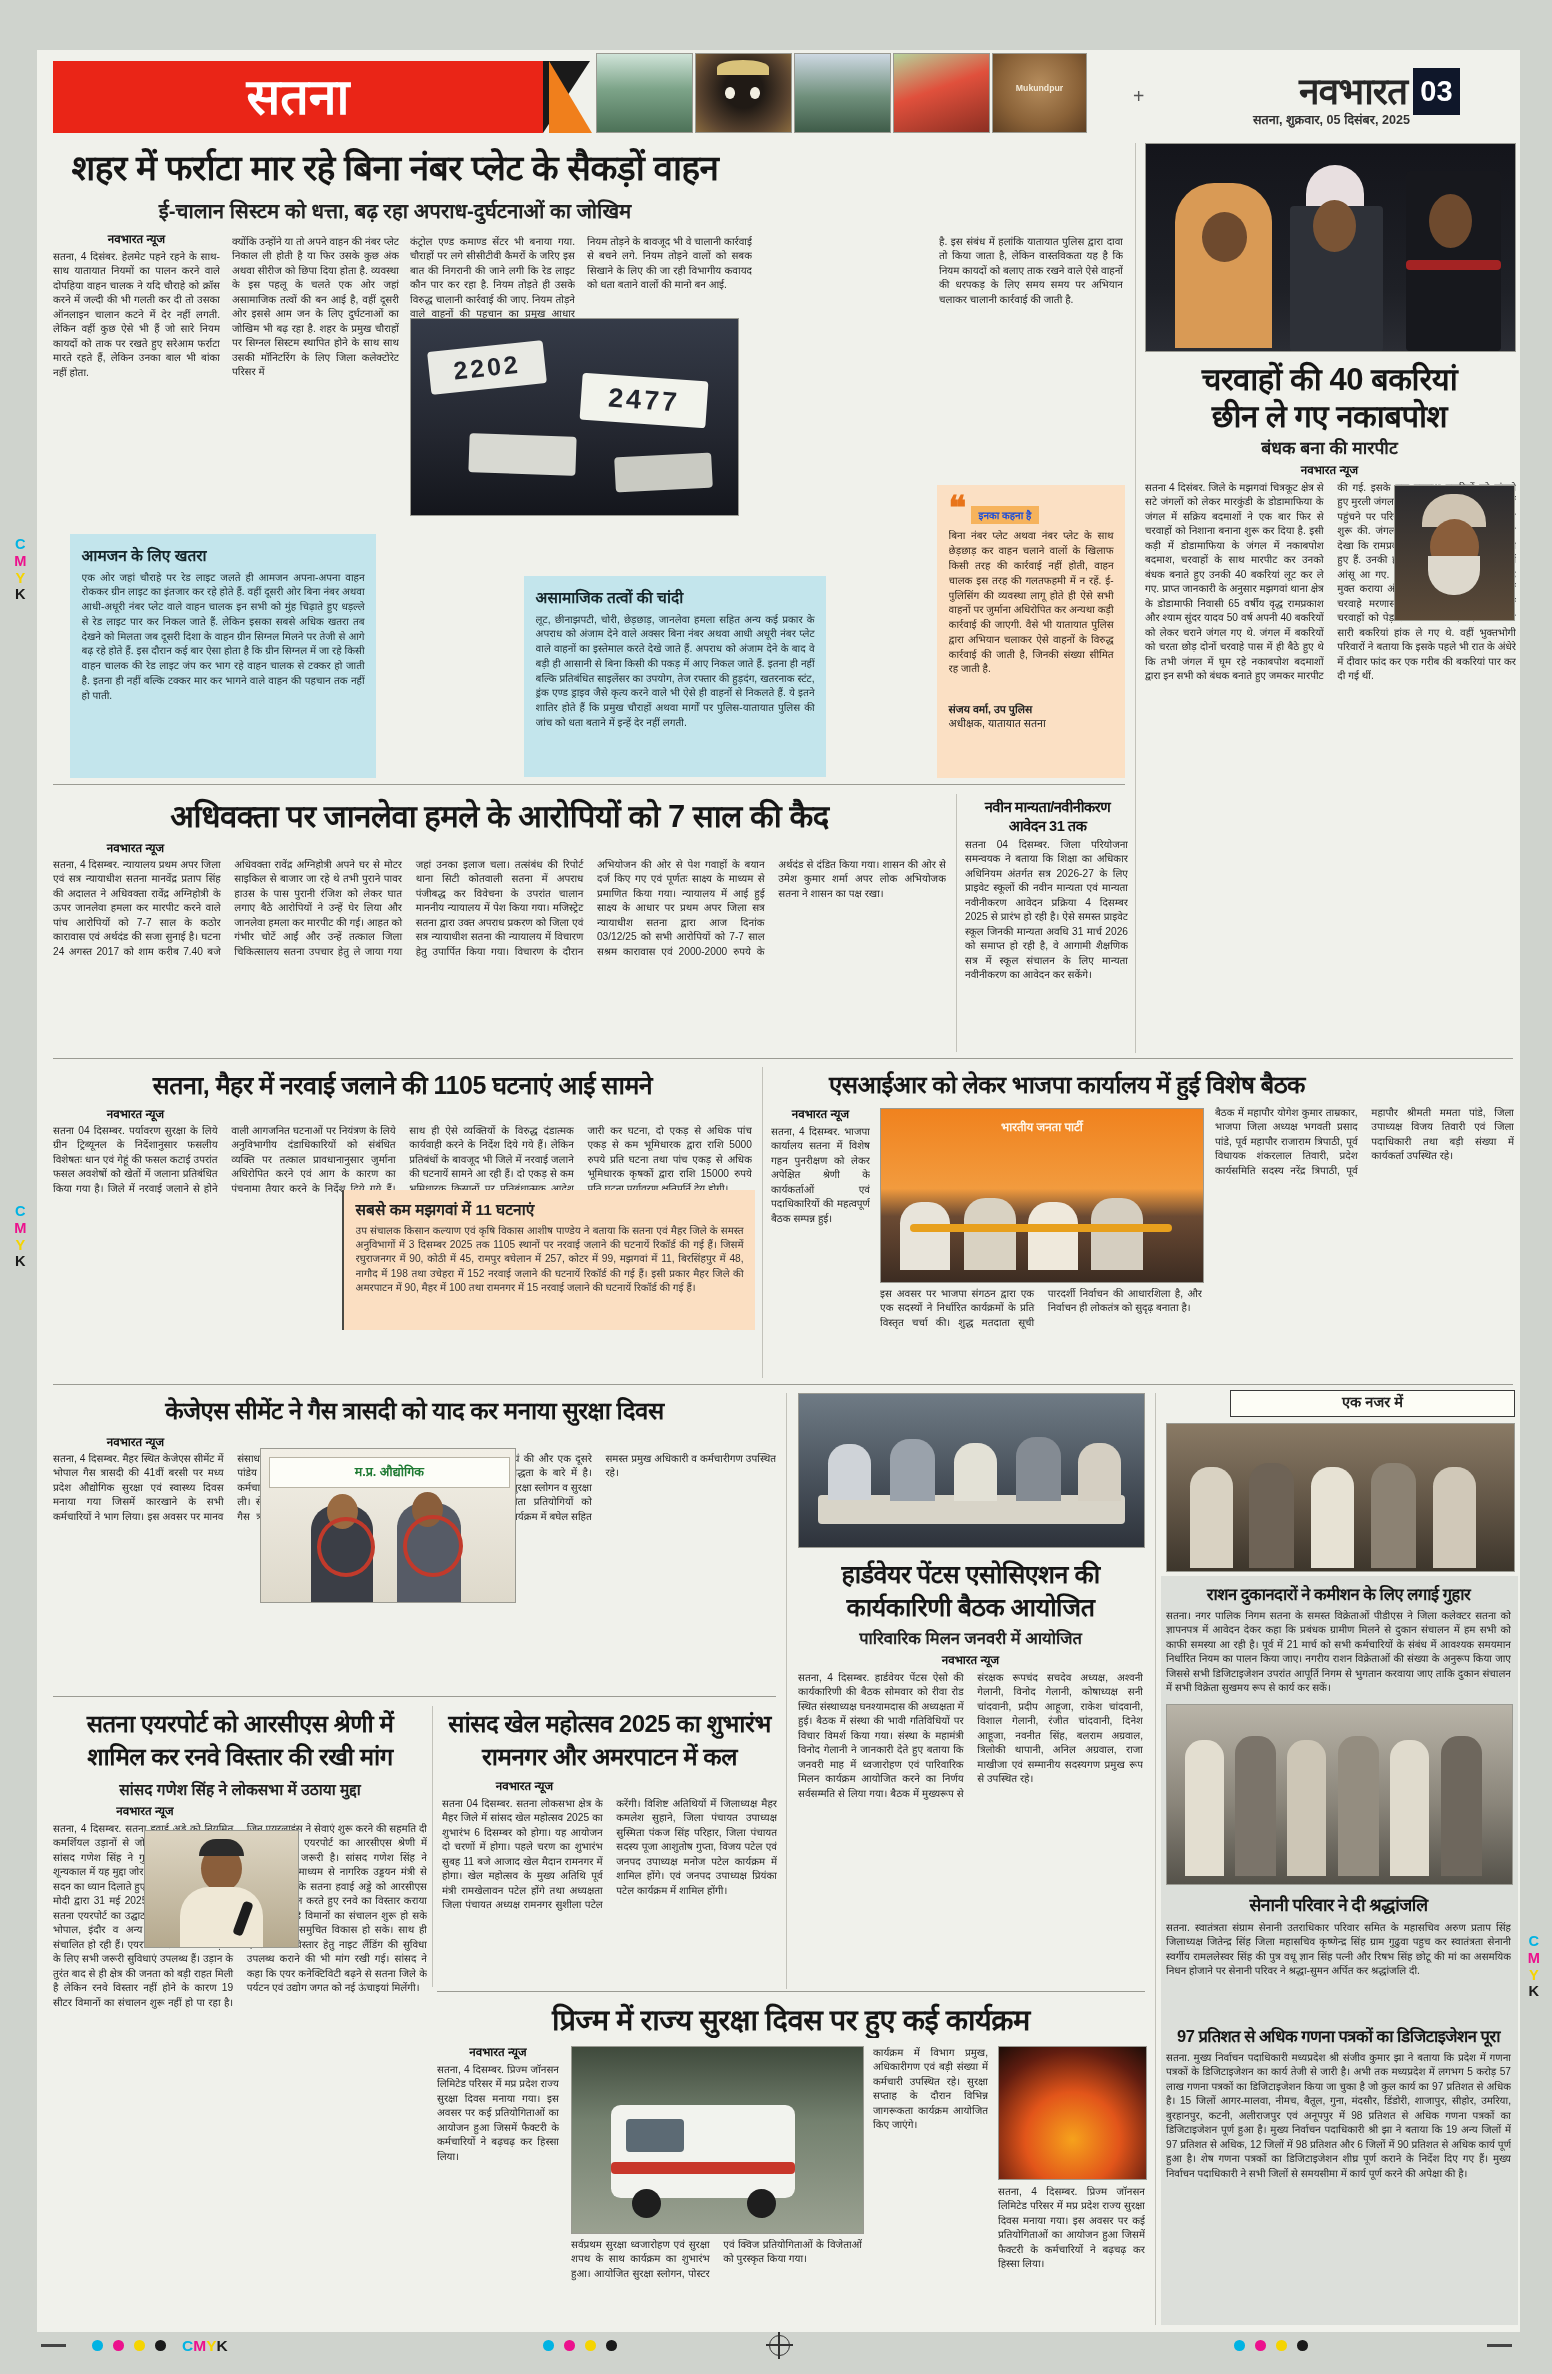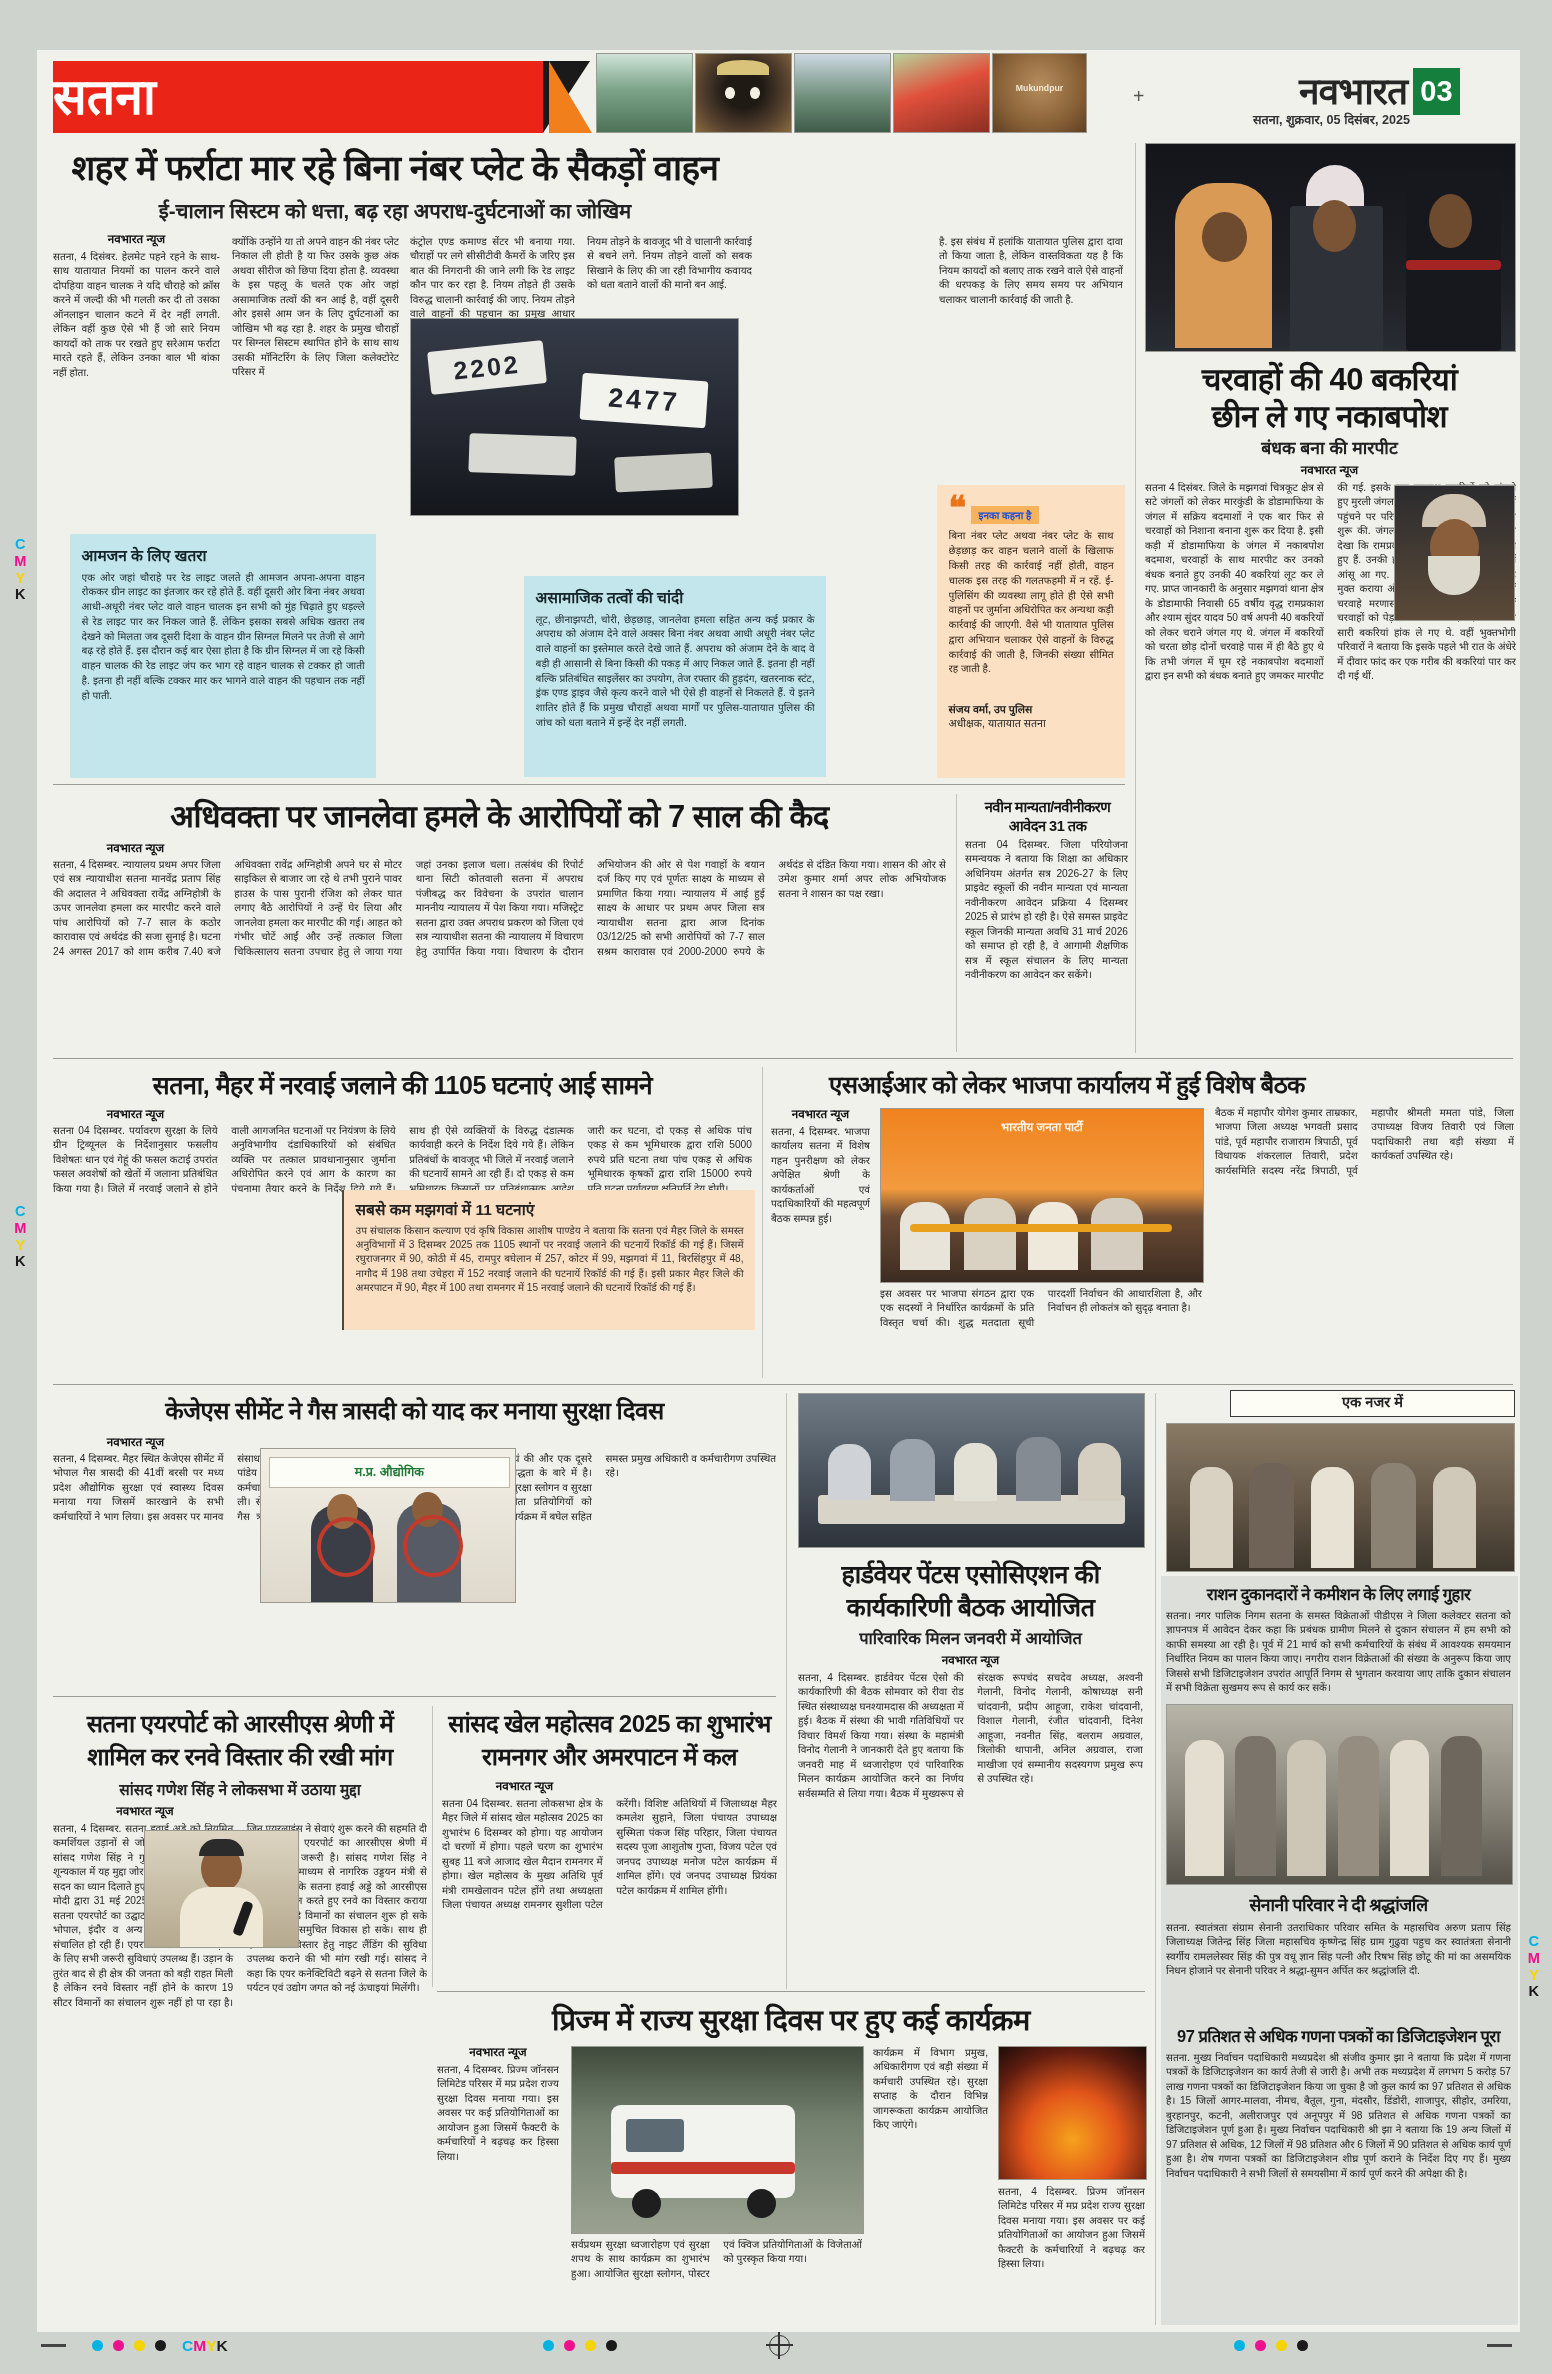--- a/index.html
+++ b/index.html
@@ -36,41 +36,41 @@
   .c-c{color:#00b3e3;} .c-m{color:#ec118d;} .c-y{color:#f5d400;} .c-k{color:#1a1a1a;}
   .crop{position:absolute;color:#555;font-size:19.4px;font-weight:normal;}
 </style>
 </head>
 <body>
 
 <div class="page">
   <div class="paper"></div>
 
   <div class="abs" style="left:53px;top:61px;width:490px;height:72px;background:#ea2517;">
-    <div style="color:#fff;font-weight:bold;font-size:50px;line-height:72px;">सतना</div>
+    <div style="color:#fff;font-weight:bold;font-size:50px;text-align:center;line-height:72px;">सतना</div>
   </div>
   <div class="abs" style="left:543px;top:61px;width:0;height:0;border-top:72px solid #1a1a1a;border-right:47px solid transparent;"></div>
   <div class="abs" style="left:549px;top:61px;width:0;height:0;border-bottom:72px solid #f07f1c;border-right:43px solid transparent;"></div>
 
   <div class="photo" style="left:596px;top:53px;width:95px;height:78px;background:linear-gradient(180deg,#cfe3d8 0%,#7da489 45%,#4d7258 100%);"></div>
   <div class="photo" style="left:695px;top:53px;width:95px;height:78px;background:radial-gradient(circle at 50% 45%,#201a15 30%,#5a4430 70%,#8a6b3f 100%);">
     <div class="abs" style="left:29px;top:33px;width:9.7px;height:11.6px;background:#f3efe2;border-radius:50%;"></div>
     <div class="abs" style="left:54px;top:33px;width:9.7px;height:11.6px;background:#f3efe2;border-radius:50%;"></div>
     <div class="abs" style="left:21.3px;top:5.8px;width:52px;height:15.5px;background:#d9c27a;border-radius:50% 50% 0 0;"></div>
   </div>
   <div class="photo" style="left:794px;top:53px;width:95px;height:78px;background:linear-gradient(180deg,#cdd8e2 0%,#6f8f7b 55%,#3f5c49 100%);"></div>
   <div class="photo" style="left:893px;top:53px;width:95px;height:78px;background:linear-gradient(160deg,#b7d29a 0%,#e0503c 45%,#8c2f22 100%);"></div>
   <div class="photo" style="left:992px;top:53px;width:93px;height:78px;background:radial-gradient(circle at 50% 40%,#b68d5d 0%,#8a6238 60%,#5f4023 100%);">
     <div style="position:absolute;left:0;top:29px;width:100%;text-align:center;color:#f2e8d5;font-size:8.7px;font-weight:bold;">Mukundpur</div>
   </div>
 
   <div class="abs crop" style="left:1133px;top:85px;">+</div>
 
   <div class="abs" style="left:1232px;top:64px;width:175px;text-align:right;font-weight:bold;font-size:37px;color:#262626;letter-spacing:-1px;">नवभारत</div>
-  <div class="abs" style="left:1413px;top:68px;width:47px;height:47px;background:#15803d;">
+  <div class="abs" style="left:1413px;top:68px;width:47px;height:47px;background:#0f172a;">
     <div style="color:#fff;font-weight:bold;font-size:29px;text-align:center;line-height:47px;">03</div>
   </div>
   <div class="abs" style="left:1203px;top:111px;width:257px;text-align:center;font-size:12.6px;font-weight:bold;color:#333;">सतना, शुक्रवार, 05 दिसंबर, 2025</div>
 
   <div class="hl" style="left:53px;top:143px;width:684px;font-size:35px;position:absolute;">शहर में फर्राटा मार रहे बिना नंबर प्लेट के सैकड़ों वाहन</div>
   <div class="sub" style="left:53px;top:196px;width:684px;font-size:20.4px;position:absolute;">ई-चालान सिस्टम को धत्ता, बढ़ रहा अपराध-दुर्घटनाओं का जोखिम</div>
 
   <div class="abs" style="left:53px;top:231px;width:167px;">
     <div class="byline">नवभारत न्यूज</div>
     <div class="bodytxt" style="height:529px;margin-top:3.9px;">सतना, 4 दिसंबर. हेलमेट पहने रहने के साथ-साथ यातायात नियमों का पालन करने वाले दोपहिया वाहन चालक ने यदि चौराहे को क्रॉस करने में जल्दी की भी गलती कर दी तो उसका ऑनलाइन चालान कटने में देर नहीं लगती. लेकिन वहीं कुछ ऐसे भी हैं जो सारे नियम कायदों को ताक पर रखते हुए सरेआम फर्राटा मारते रहते हैं, लेकिन उनका बाल भी बांका नहीं होता.</div>

